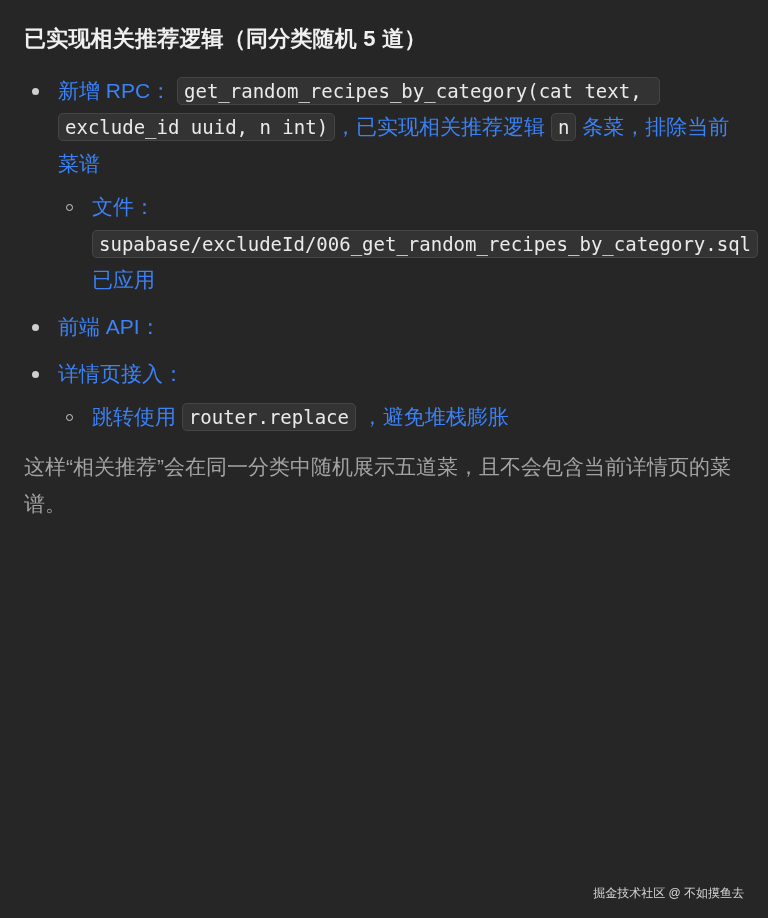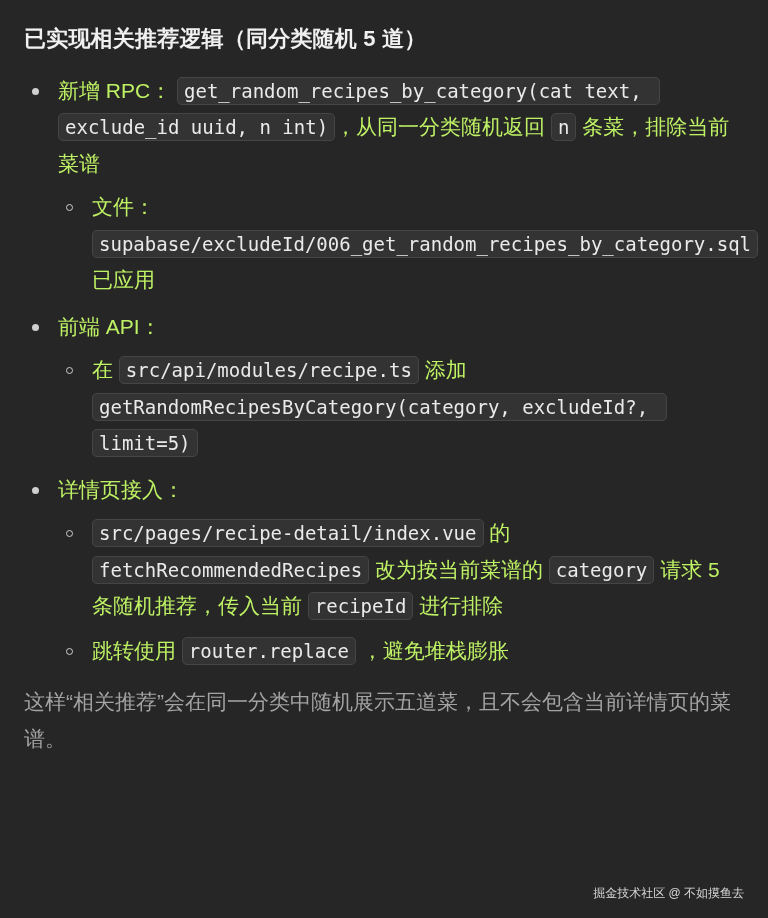--- a/index.html
+++ b/index.html
@@ -66,21 +66,21 @@
     left: 8px;
     top: 15px;
     width: 7px;
     height: 7px;
     border-radius: 50%;
     border: 1.5px solid #cfcfcf;
     background: transparent;
     box-sizing: border-box;
   }
   .line {
-    color: #bef264;
+    color: #3b82f6;
   }
   code {
     font-family: "DejaVu Sans Mono", "Liberation Mono", monospace;
     background: #333333;
     border: 1px solid #454545;
     border-radius: 5px;
     padding: 2px 6px;
     font-size: 19px;
     color: #eaeaea;
     white-space: pre-wrap;
@@ -104,60 +104,42 @@
 <body>
 
 <div class="page">
 
   <div class="title">已实现相关推荐逻辑（同分类随机 5 道）</div>
 
   <ul class="lv1">
 
     <li>
       <span class="line">新增 RPC：</span>
-      <code>get_random_recipes_by_category(cat text, exclude_id uuid, n int)</code><span class="line">，从同一分类随机返回</span>
+      <code>get_random_recipes_by_category(cat text, exclude_id uuid, n int)</code><span class="line">，已实现相关推荐逻辑</span>
       <code>n</code>
       <span class="line">条菜，排除当前菜谱</span>
 
       <ul class="lv2">
         <li>
           <span class="line">文件：</span>
           <code>supabase/excludeId/006_get_random_recipes_by_category.sql</code>
           <span class="line">已应用</span>
         </li>
       </ul>
     </li>
 
     <li>
       <span class="line">前端 API：</span>
 
-      <ul class="lv2">
-        <li>
-          <span class="line">在</span>
-          <code>src/api/modules/recipe.ts</code>
-          <span class="line">添加</span>
-          <code>getRandomRecipesByCategory(category, excludeId?, limit=5)</code>
-        </li>
-      </ul>
     </li>
 
     <li>
       <span class="line">详情页接入：</span>
 
       <ul class="lv2">
-        <li>
-          <code>src/pages/recipe-detail/index.vue</code>
-          <span class="line">的</span>
-          <code>fetchRecommendedRecipes</code>
-          <span class="line">改为按当前菜谱的</span>
-          <code>category</code>
-          <span class="line">请求 5 条随机推荐，传入当前</span>
-          <code>recipeId</code>
-          <span class="line">进行排除</span>
-        </li>
         <li>
           <span class="line">跳转使用</span>
           <code>router.replace</code>
           <span class="line">，避免堆栈膨胀</span>
         </li>
       </ul>
     </li>
 
   </ul>
 

